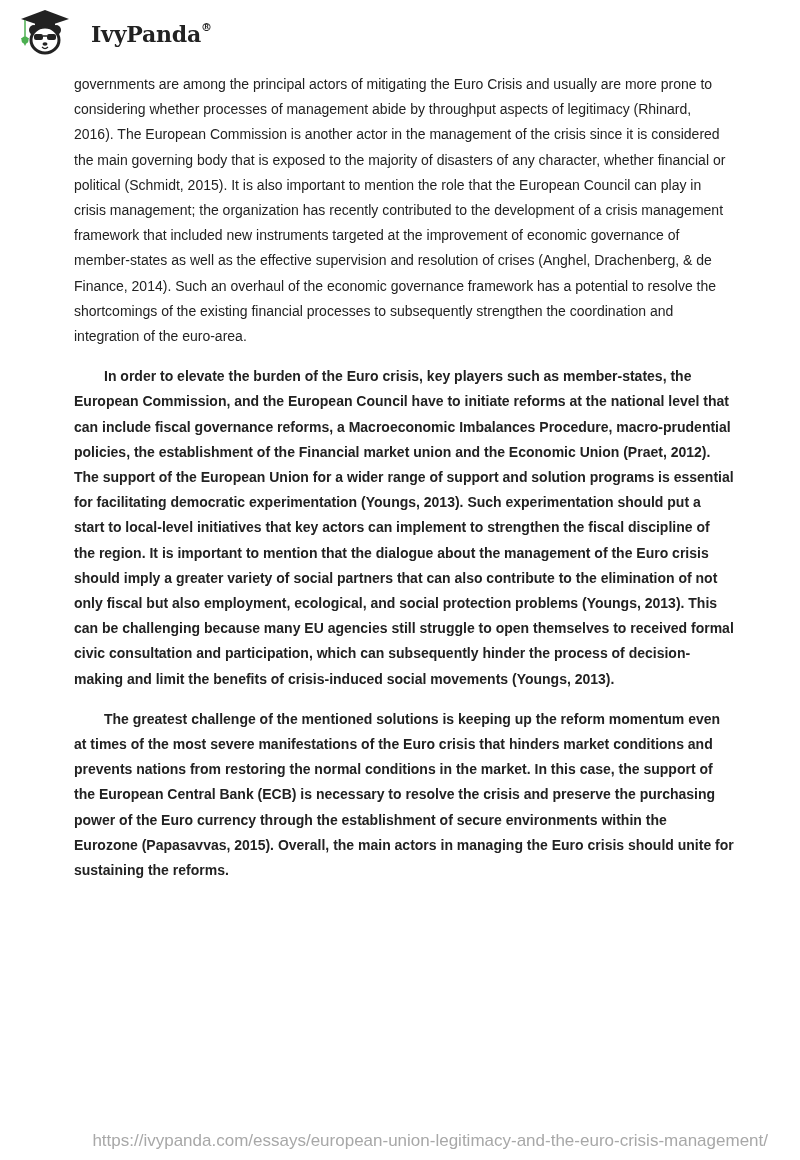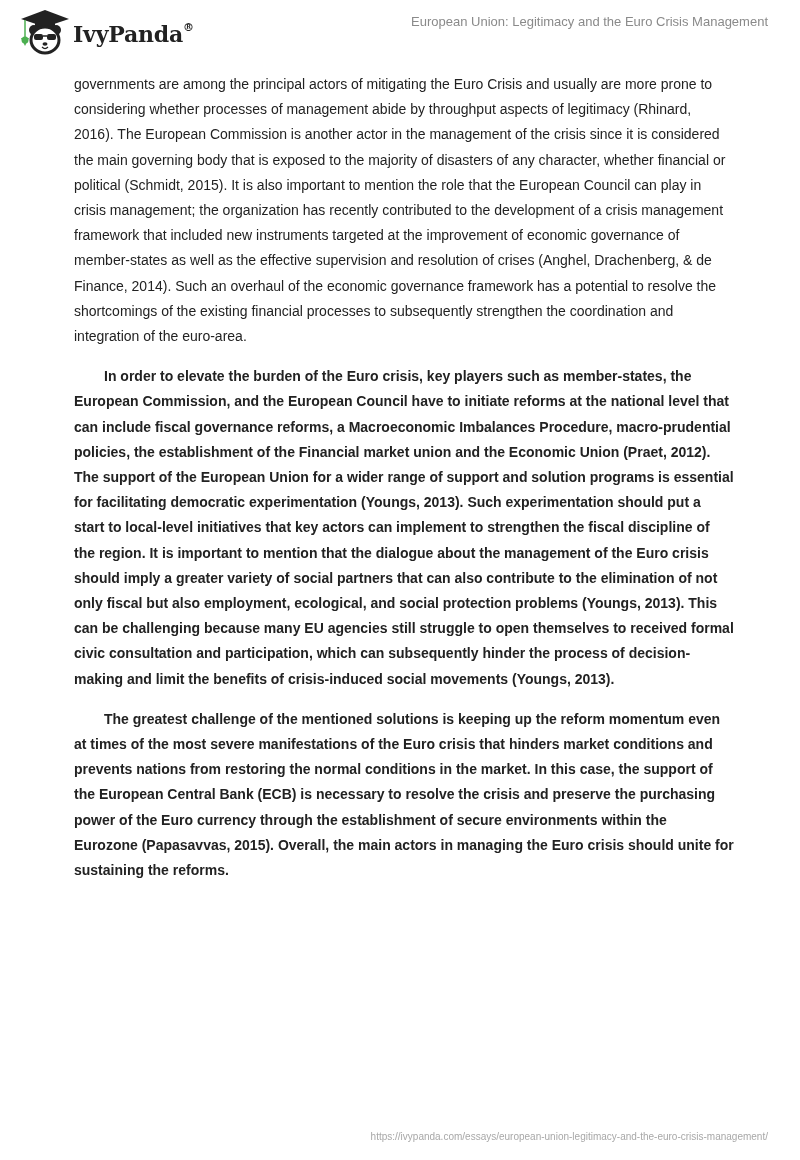--- a/index.html
+++ b/index.html
@@ -1,26 +1,26 @@
 <!DOCTYPE html>
 <html><head>
   <meta charset="utf-8">
   <style>
     html, body { margin: 0; padding: 0; background: #ffffff; }
     body { width: 800px; height: 1160px; position: relative; overflow: hidden; font-family: "Liberation Sans", sans-serif; }
     .header { position: absolute; top: 0; left: 0; width: 800px; height: 64px; }
     .logo { position: absolute; left: 17px; top: 8px; display: flex; align-items: center; }
     .logo-mark { width: 56px; height: 48px; }
-    .logo-text { font-family: "DejaVu Serif", serif; font-weight: bold; font-size: 22px; color: #222; margin-left: 0; letter-spacing: -0.2px; position: relative; top: 2px; }
+    .logo-text { font-family: "DejaVu Serif", serif; font-weight: bold; font-size: 22px; color: #222; margin-left: 18px; letter-spacing: -0.2px; position: relative; top: 2px; }
     .logo-text sup { font-size: 11px; position: relative; top: -3px; }
     .doc-title { position: absolute; right: 32px; top: 14px; font-size: 13px; color: #8a8a8a; }
     .content { position: absolute; left: 74px; top: 72px; width: 660px; font-size: 14px; line-height: 25.2px; color: #222; }
     .content p { margin: 0 0 15px 0; }
     .content p.indent { text-indent: 30px; font-weight: bold; }
-    .footer-url { position: absolute; right: 32px; top: 1131px; font-size: 10px; color: #a8a8a8; }
+    .footer-url { position: absolute; right: 32px; top: 1131px; font-size: 17px; color: #a8a8a8; }
   </style>
 </head>
 <body>
 
 <div class="header">
   <div class="logo">
     <svg class="logo-mark" viewBox="0 0 56 48">
 
       <polygon points="28,2 52,11 28,19 4,11" fill="#222"></polygon>
       <rect x="18" y="13" width="20" height="6" fill="#222"></rect>
@@ -32,21 +32,20 @@
       <circle cx="39" cy="22" r="5" fill="#222"></circle>
       <ellipse cx="28" cy="32" rx="14" ry="13" fill="#fff" stroke="#222" stroke-width="3"></ellipse>
       <rect x="17" y="26" width="9" height="6" rx="2" fill="#222"></rect>
       <rect x="30" y="26" width="9" height="6" rx="2" fill="#222"></rect>
       <line x1="26" y1="28" x2="30" y2="28" stroke="#222" stroke-width="1.5"></line>
       <ellipse cx="28" cy="36" rx="2.5" ry="1.8" fill="#222"></ellipse>
       <path d="M25,39 Q28,42 31,39" fill="none" stroke="#222" stroke-width="1.2"></path>
     </svg>
     <span class="logo-text"><span>IvyPanda</span><sup>®</sup></span>
   </div>
-  <div class="doc-title">European Union: Legitimacy and the Euro Crisis Management</div>
 </div>
 
 <div class="content">
   <p>governments are among the principal actors of mitigating the Euro Crisis and usually are more prone to considering whether processes of management abide by throughput aspects of legitimacy (Rhinard, 2016). The European Commission is another actor in the management of the crisis since it is considered the main governing body that is exposed to the majority of disasters of any character, whether financial or political (Schmidt, 2015). It is also important to mention the role that the European Council can play in crisis management; the organization has recently contributed to the development of a crisis management framework that included new instruments targeted at the improvement of economic governance of member-states as well as the effective supervision and resolution of crises (Anghel, Drachenberg, &amp; de Finance, 2014). Such an overhaul of the economic governance framework has a potential to resolve the shortcomings of the existing financial processes to subsequently strengthen the coordination and integration of the euro-area.</p>
   <p class="indent">In order to elevate the burden of the Euro crisis, key players such as member-states, the European Commission, and the European Council have to initiate reforms at the national level that can include fiscal governance reforms, a Macroeconomic Imbalances Procedure, macro-prudential policies, the establishment of the Financial market union and the Economic Union (Praet, 2012). The support of the European Union for a wider range of support and solution programs is essential for facilitating democratic experimentation (Youngs, 2013). Such experimentation should put a start to local-level initiatives that key actors can implement to strengthen the fiscal discipline of the region. It is important to mention that the dialogue about the management of the Euro crisis should imply a greater variety of social partners that can also contribute to the elimination of not only fiscal but also employment, ecological, and social protection problems (Youngs, 2013). This can be challenging because many EU agencies still struggle to open themselves to received formal civic consultation and participation, which can subsequently hinder the process of decision-making and limit the benefits of crisis-induced social movements (Youngs, 2013).</p>
   <p class="indent">The greatest challenge of the mentioned solutions is keeping up the reform momentum even at times of the most severe manifestations of the Euro crisis that hinders market conditions and prevents nations from restoring the normal conditions in the market. In this case, the support of the European Central Bank (ECB) is necessary to resolve the crisis and preserve the purchasing power of the Euro currency through the establishment of secure environments within the Eurozone (Papasavvas, 2015). Overall, the main actors in managing the Euro crisis should unite for sustaining the reforms.</p>
 </div>
 
 <div class="footer-url">https://ivypanda.com/essays/european-union-legitimacy-and-the-euro-crisis-management/</div>
 

